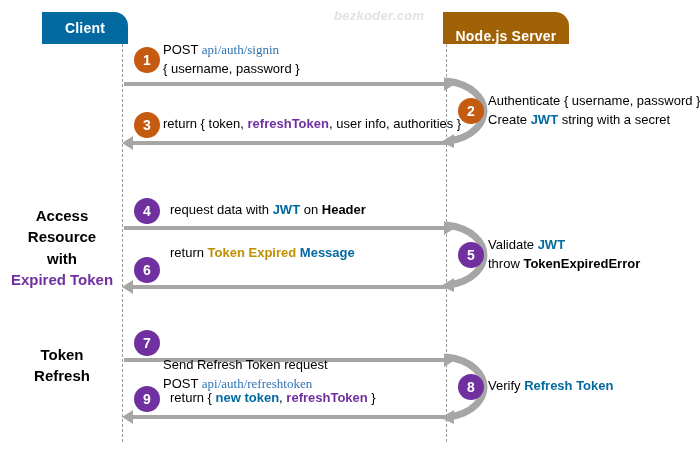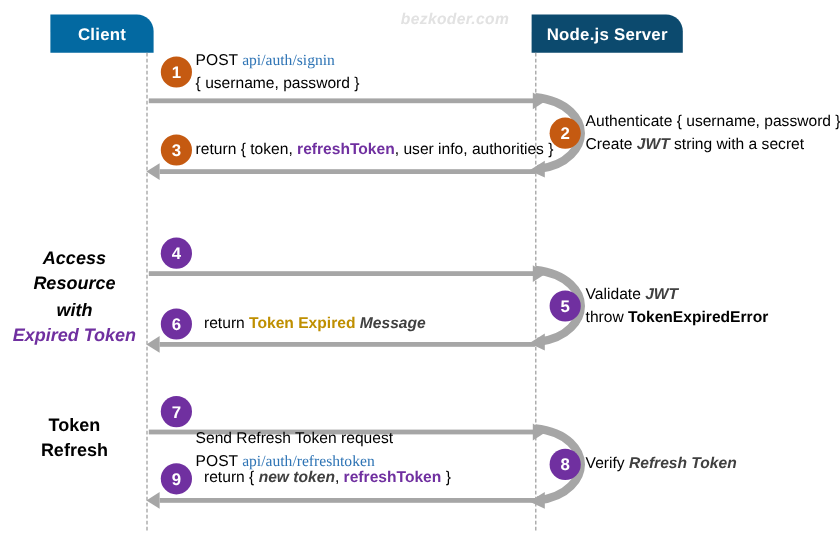--- a/index.html
+++ b/index.html
@@ -21,21 +21,21 @@
   #lifeline-server{left:446px;top:44px;height:398px;}
 
   
   #watermark{position:absolute;left:334px;top:8px;font-size:13px;font-style:italic;
              color:#e2e2e2;font-weight:600;letter-spacing:.3px;}
 
   
   .section-label{position:absolute;width:120px;text-align:center;
                  font-size:15px;font-weight:700;color:#000;line-height:1.42;}
   #section-user-login{left:2px;top:87px;}
-  #section-access-resource{left:2px;top:205px;font-style:italic;}
+  #section-access-resource{left:2px;top:205px;}
   #section-token-refresh{left:2px;top:344px;}
   .section-label .accent{color:#7030A0;}
 
   
   .arrow-line{position:absolute;height:4px;background:#A6A6A6;}
   .arrow-head{position:absolute;width:0;height:0;
               border-top:7px solid transparent;border-bottom:7px solid transparent;}
   .arrow-head.right{border-left:11px solid #A6A6A6;}
   .arrow-head.left{border-right:11px solid #A6A6A6;}
 
@@ -43,39 +43,39 @@
   .step-num{position:absolute;width:26px;height:26px;border-radius:50%;
             color:#fff;font-size:14px;font-weight:600;
             display:flex;align-items:center;justify-content:center;z-index:6;}
   .step-num.orange{background:#C55A11;}
   .step-num.purple{background:#7030A0;}
 
   
   .step-text{position:absolute;font-size:13px;color:#000;line-height:1.45;
              white-space:nowrap;z-index:5;}
   .c-blue{color:#2E74B5;font-family:Liberation Serif, serif;}
-  .c-green{color:#404040;font-weight:700;font-style:italic;}
+  .c-green{color:#0369a1;font-weight:700;}
   .c-purple{color:#7030A0;font-weight:700;}
   .c-olive{color:#BF8F00;font-weight:700;}
   .c-bold{font-weight:700;color:#000;}
 
   
   .selfloop{position:absolute;z-index:4;}
 </style>
 </head>
 <body>
 
 <div class="canvas">
 
   <div id="watermark">bezkoder.com</div>
 
   <div class="actor" id="actor-client" style="background: #0369a1;">
     <span>Client</span>
   </div>
-  <div class="actor" id="actor-server" style="background: #0c4a6e;">
+  <div class="actor" id="actor-server" style="background: #a16207; align-items: flex-end;">
     <span>Node.js Server</span>
   </div>
 
   <div class="lifeline" id="lifeline-client"></div>
   <div class="lifeline" id="lifeline-server"></div>
 
   <div class="section-label" id="section-access-resource">
       <div>Access</div>
       <div>Resource</div>
       <div>with</div>
@@ -131,25 +131,28 @@
       <div><span>POST </span><span class="c-blue">api/auth/signin</span></div>
       <div><span>{ username, password }</span></div>
     </div>
   <div class="step-text" style="left:488px;top:92px;">
       <div><span>Authenticate { username, password }</span></div>
       <div><span>Create </span><span class="c-green">JWT</span><span> string with a secret</span></div>
     </div>
   <div class="step-text" style="left:163px;top:115px;">
       <div><span>return { token, </span><span class="c-purple">refreshToken</span><span>, user info, authorities }</span></div>
     </div>
+  <div class="step-text" style="left:170px;top:201px;">
+      <div><span>request data with </span><span class="c-green">JWT</span><span> on </span><span class="c-bold">Header</span></div>
+    </div>
   <div class="step-text" style="left:488px;top:236px;">
       <div><span>Validate </span><span class="c-green">JWT</span></div>
       <div><span>throw </span><span class="c-bold">TokenExpiredError</span></div>
     </div>
-  <div class="step-text" style="left:170px;top:260px;">
+  <div class="step-text" style="left:170px;top:244px;">
       <div><span>return </span><span class="c-olive">Token Expired</span><span> </span><span class="c-green">Message</span></div>
     </div>
   <div class="step-text" style="left:163px;top:324px;margin-top:32px;">
       <div><span>Send Refresh Token request</span></div>
       <div><span>POST </span><span class="c-blue">api/auth/refreshtoken</span></div>
     </div>
   <div class="step-text" style="left:488px;top:377px;">
       <div><span>Verify </span><span class="c-green">Refresh Token</span></div>
     </div>
   <div class="step-text" style="left:170px;top:389px;">

